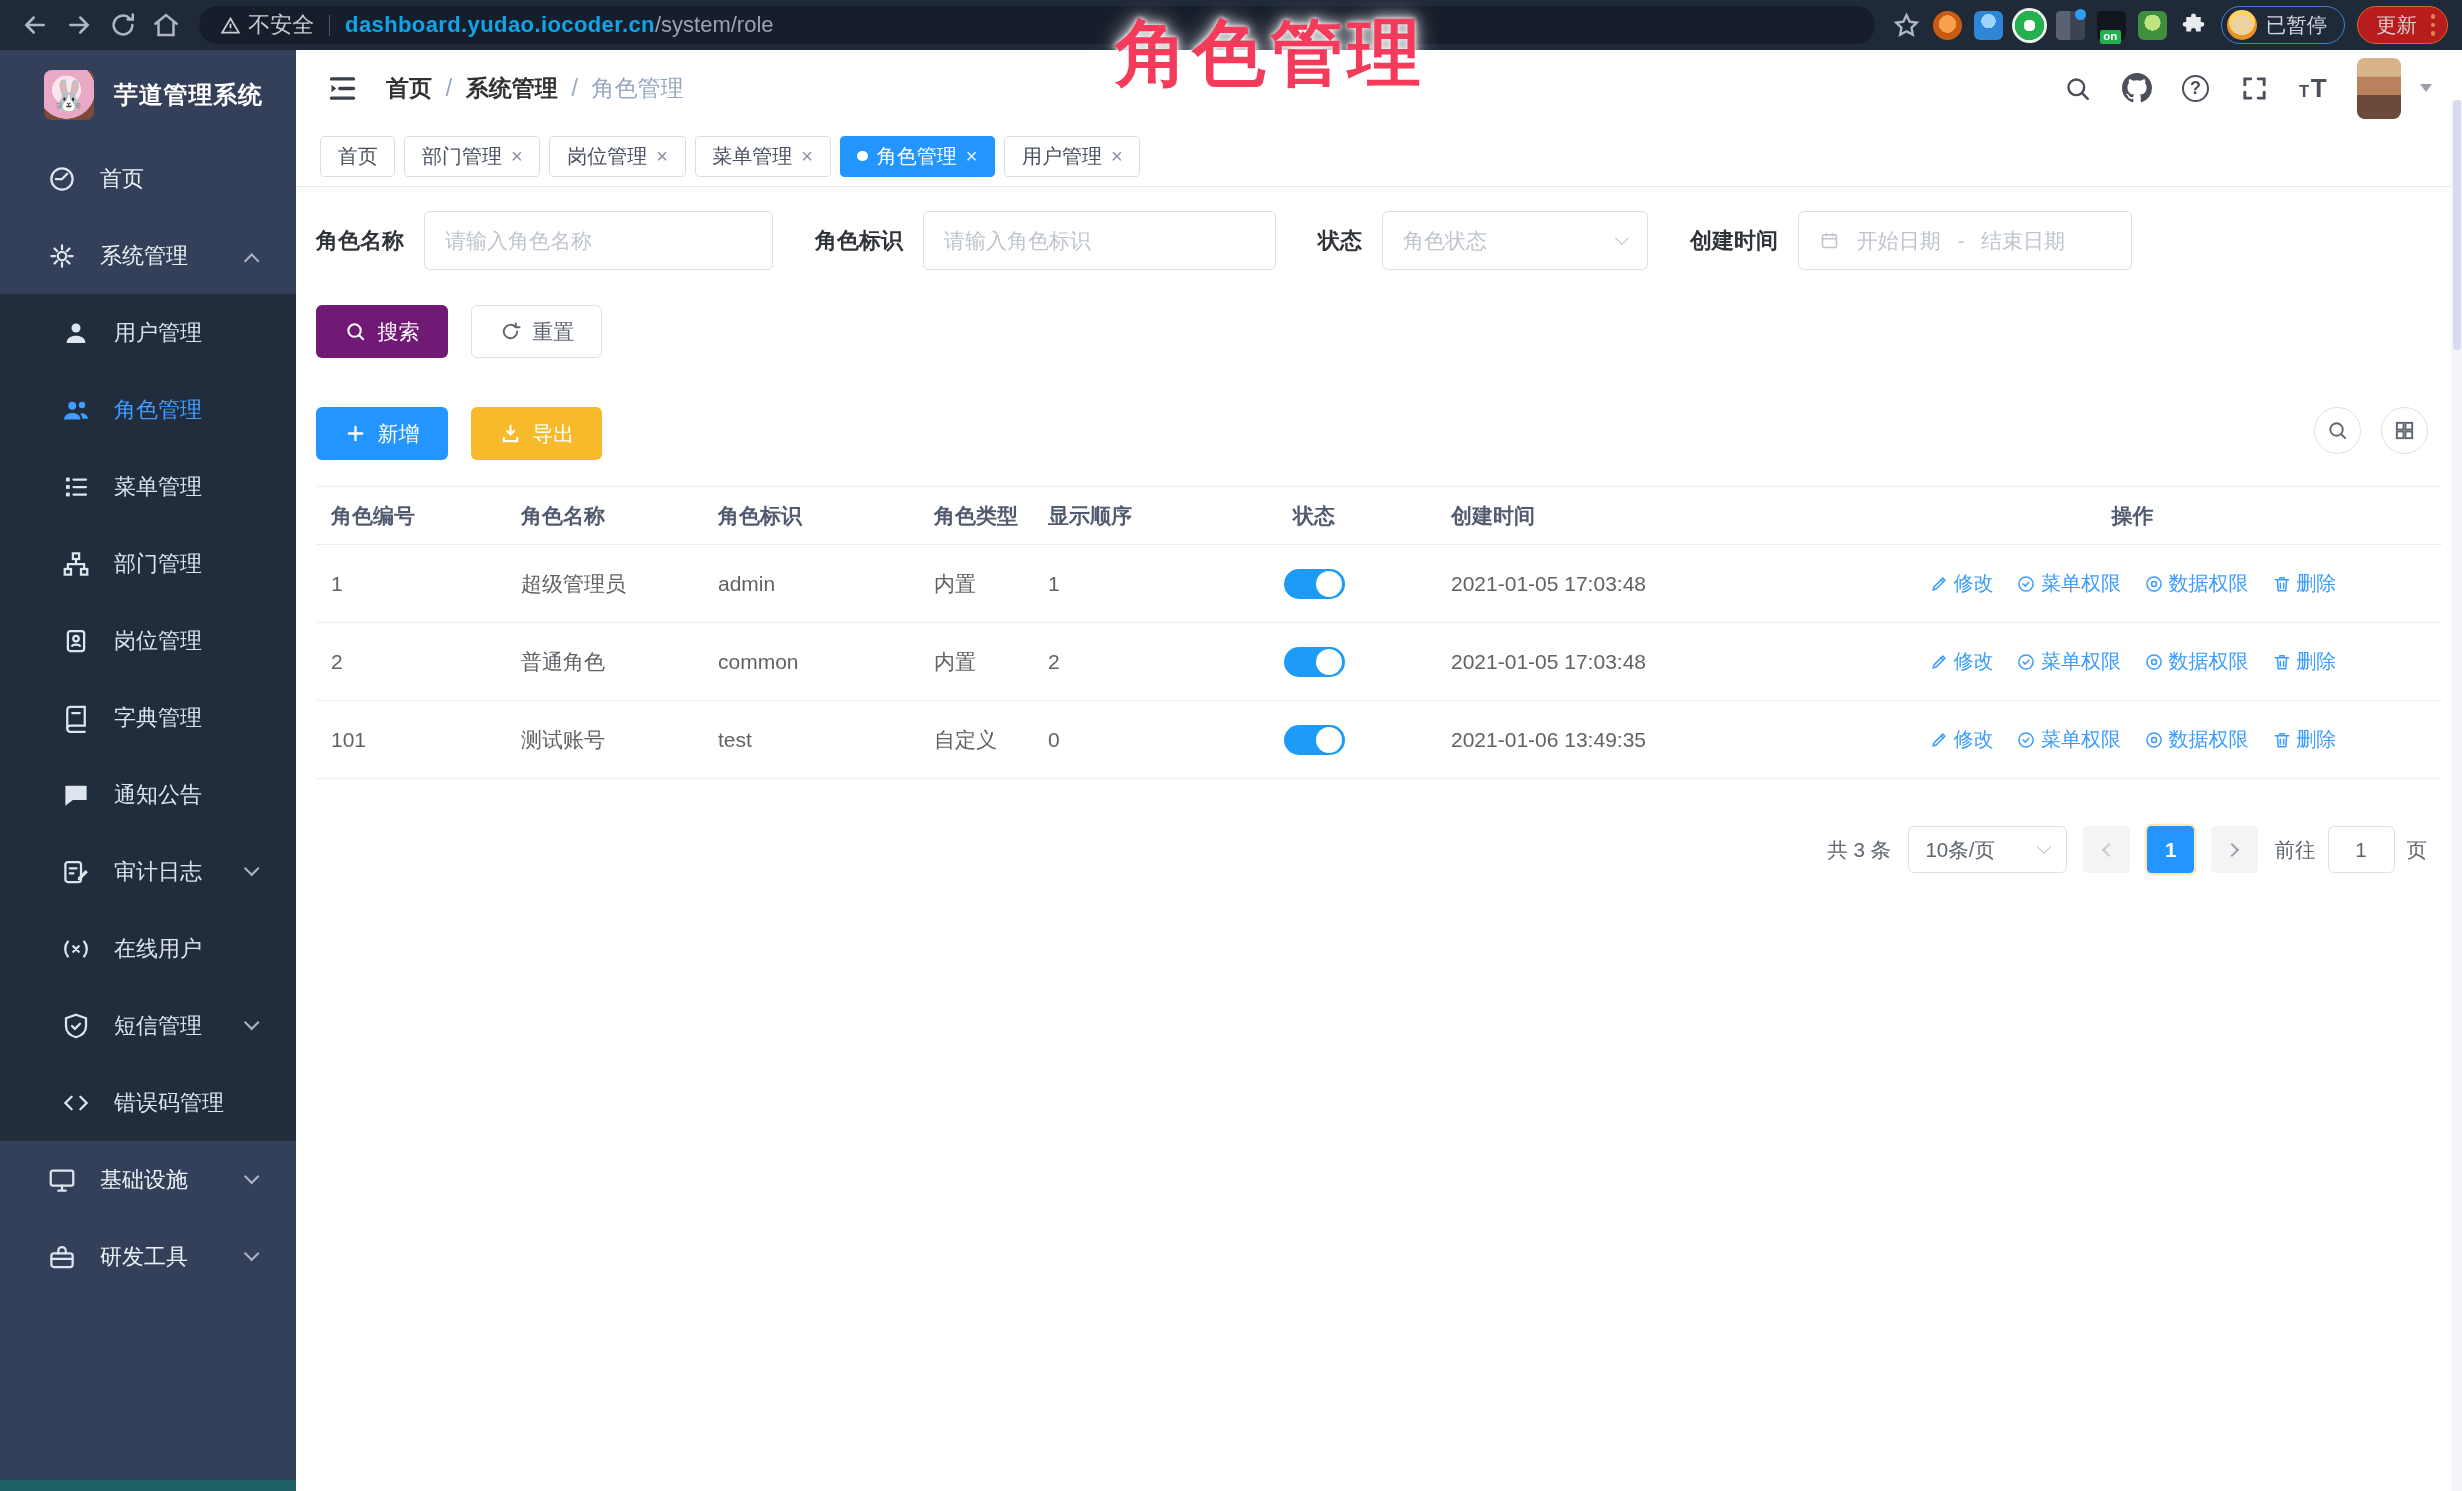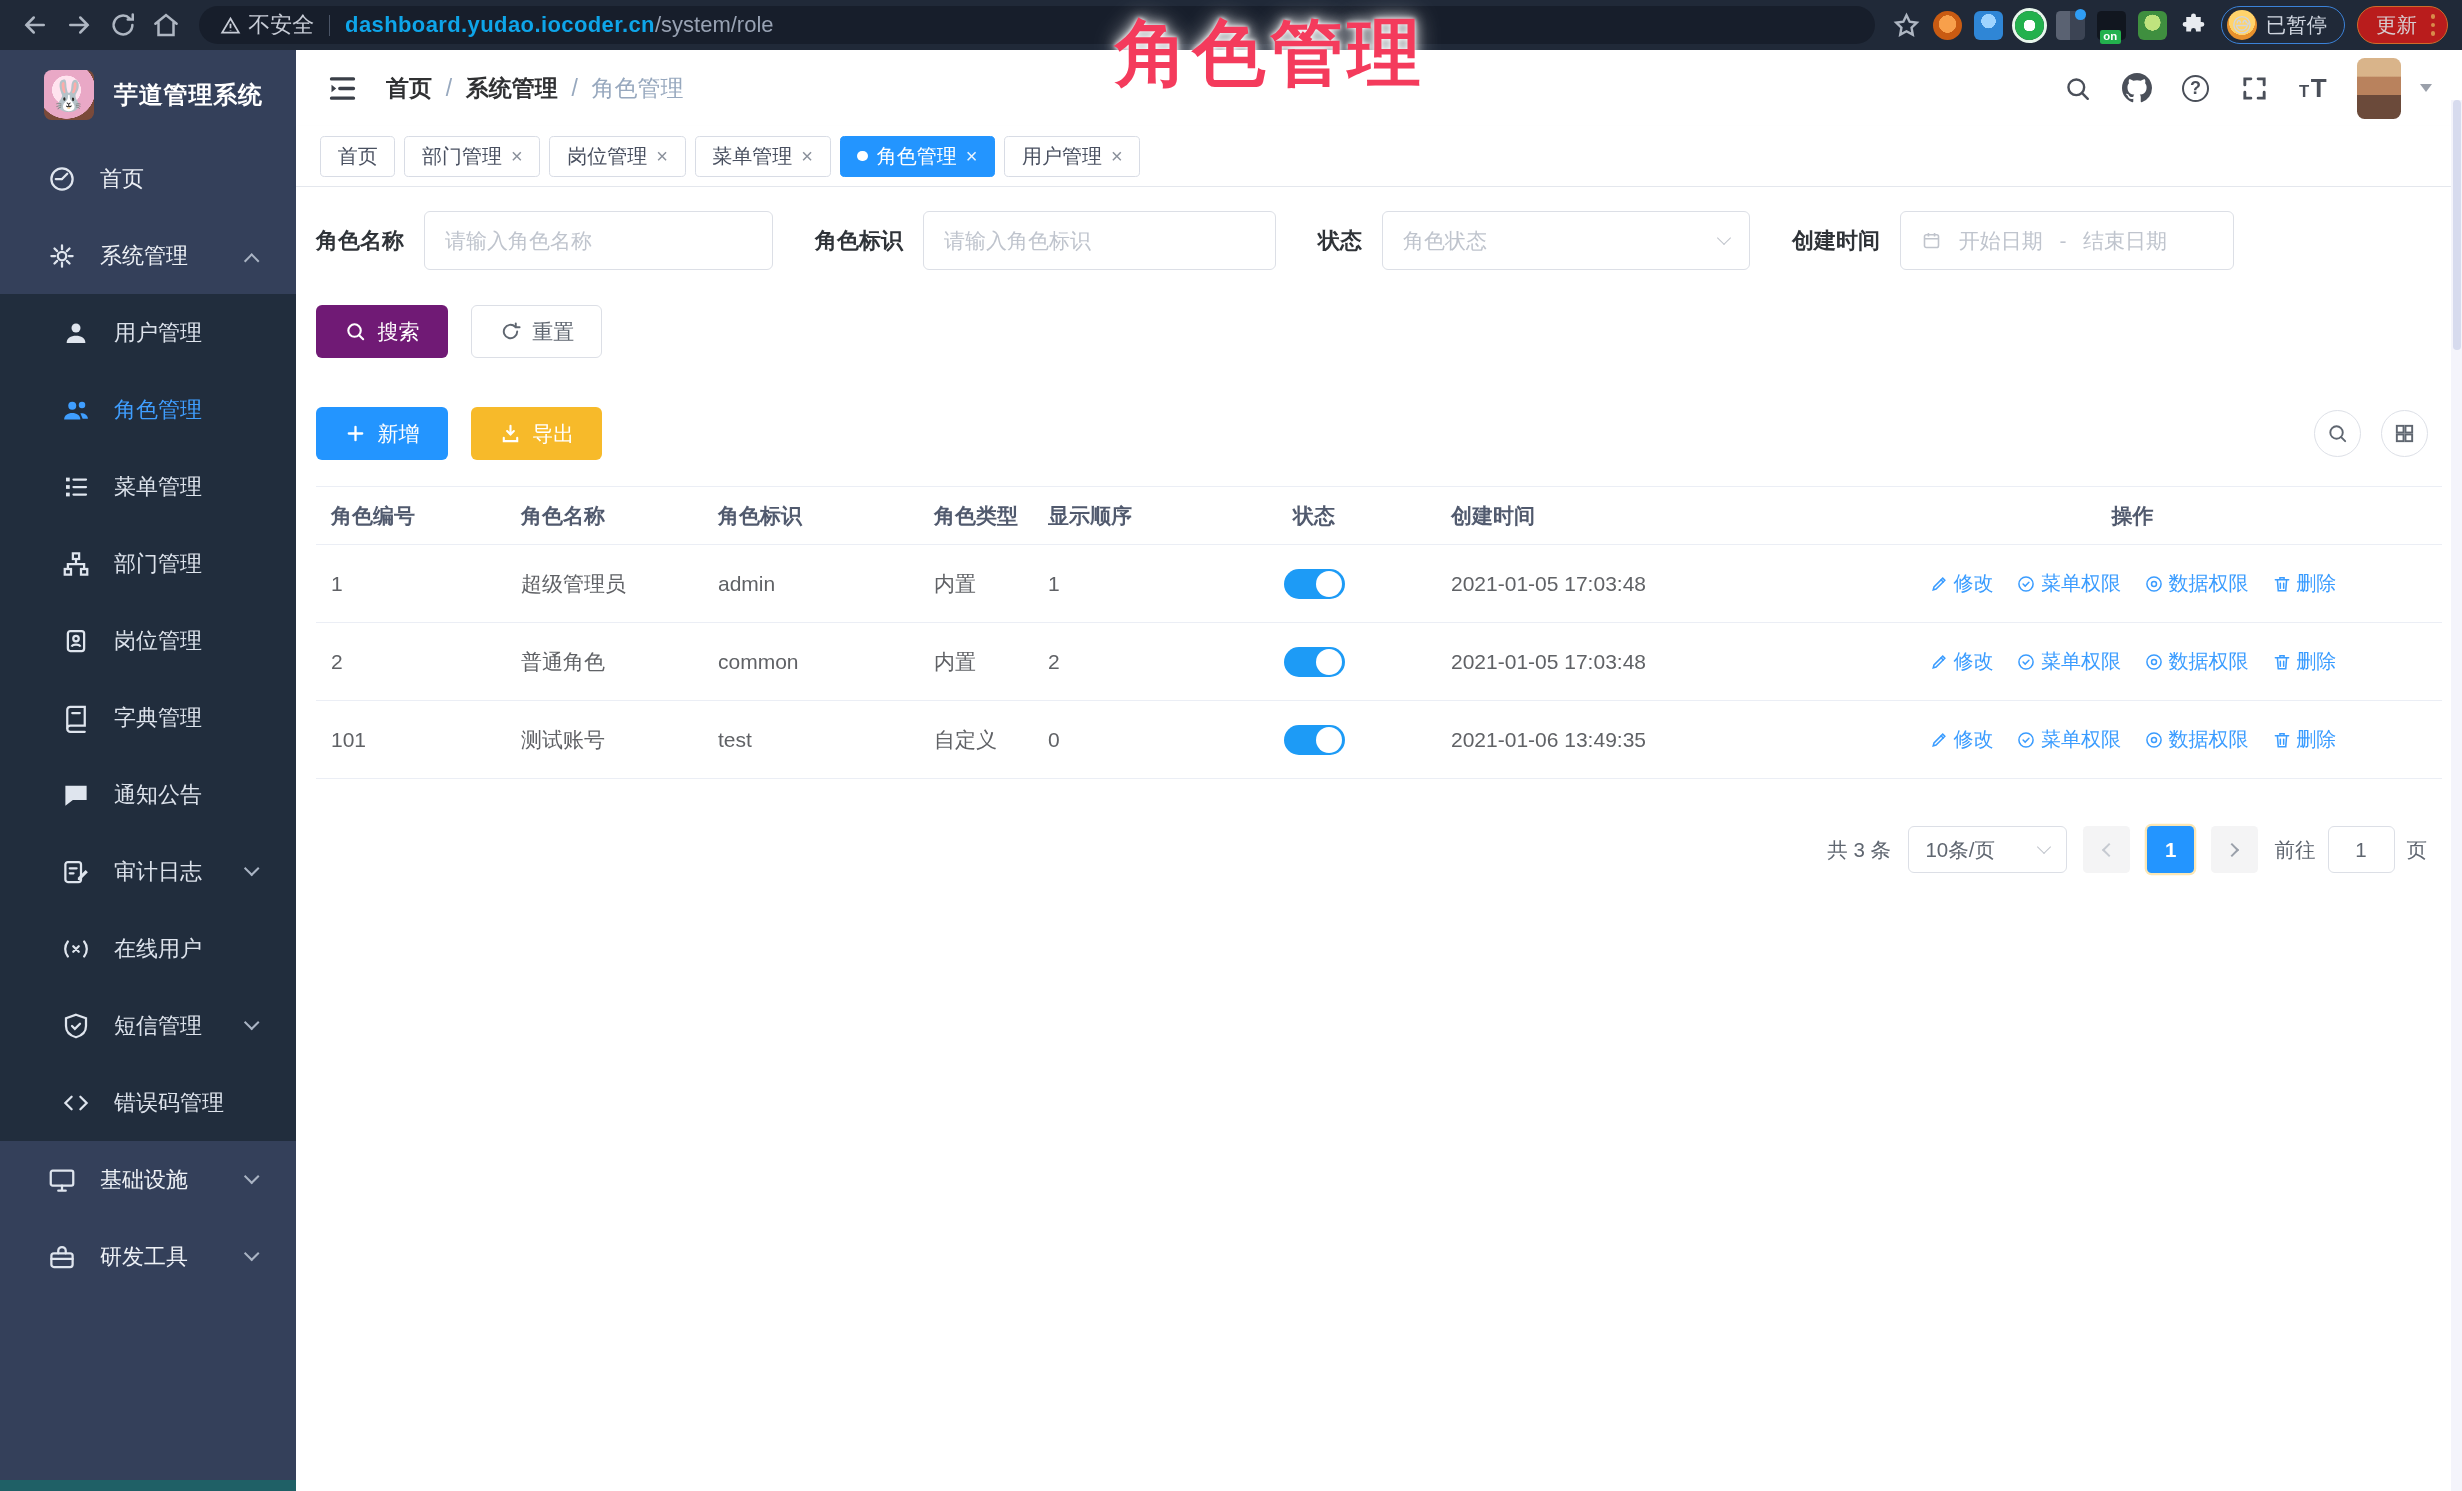--- a/index.html
+++ b/index.html
@@ -96,21 +96,21 @@
   .date-input { gap:16.7px; color:#bfc4cd;}
   .date-input .cal { color:#c0c4cc; }
 
   .btn { height:53px; border-radius:6px; display:inline-flex; align-items:center; gap:10.6px; padding:0 27px; font-size:21px; cursor:pointer; border:0.8px solid transparent;}
   .btn svg { width:23px; height:23px; }
   .btn-search { background:#701a75; color:#fff; }
   .btn-reset { background:#fff; border-color:#dcdfe6; color:#5f6670; }
   .btn-add { background:#2395ff; color:#fff; }
   .btn-export { background:#f7ba2a; color:#fff; }
   .btn-row { display:flex; gap:23px; margin-bottom:49px; }
-  .toolbar-row { display:flex; align-items:center; gap:23px; margin-bottom:26px; }
+  .toolbar-row { display:flex; gap:23px; margin-bottom:26px; }
   .toolbar-right { margin-left:auto; display:flex; gap:20px; padding-right:13.7px;}
   .circle-btn { width:47px; height:47px; border-radius:50%; border:0.8px solid #dde0e7; background:#fff; color:#5f6670; display:flex; align-items:center; justify-content:center; cursor:pointer;}
   .circle-btn svg { width:23px; height:23px; }
 
   
   .table { border-top:0.8px solid #ebeef5; }
   .t-head, .t-row { display:grid; grid-template-columns:182px 197px 216px 114px 175px 228px 395px 1fr; align-items:center; }
   .t-head { height:58px; border-bottom:0.8px solid #ebeef5; background:#fff; }
   .t-head .cell { font-size:21px; font-weight:700; color:#515a6e; }
   .t-row { height:78px; border-bottom:0.8px solid #ebeef5; }
@@ -421,21 +421,21 @@
         <div class="f-input" style="width:349px;">
           <input placeholder="请输入角色名称" style="">
         </div>
         <span class="gap"></span>
         <span class="f-label">角色标识</span>
         <div class="f-input" style="width:353px;">
           <input placeholder="请输入角色标识" style="">
         </div>
         <span class="gap"></span>
         <span class="f-label">状态</span>
-        <div class="f-input" style="width:368px;">
+        <div class="f-input" style="width:266px;">
           <span>角色状态</span>
           <span class="sel-caret"></span>
         </div>
         <span class="gap"></span>
         <span class="f-label">创建时间</span>
         <div class="f-input date-input" style="width:334px;">
           <svg class="cal" viewBox="0 0 24 24" fill="none" stroke="currentColor" stroke-width="1.8" width="21" height="21">
               <rect x="4" y="5.5" width="16" height="14.5" rx="2"></rect>
               <path d="M4 10h16M8.5 3.5v4M15.5 3.5v4"></path>
             </svg>

